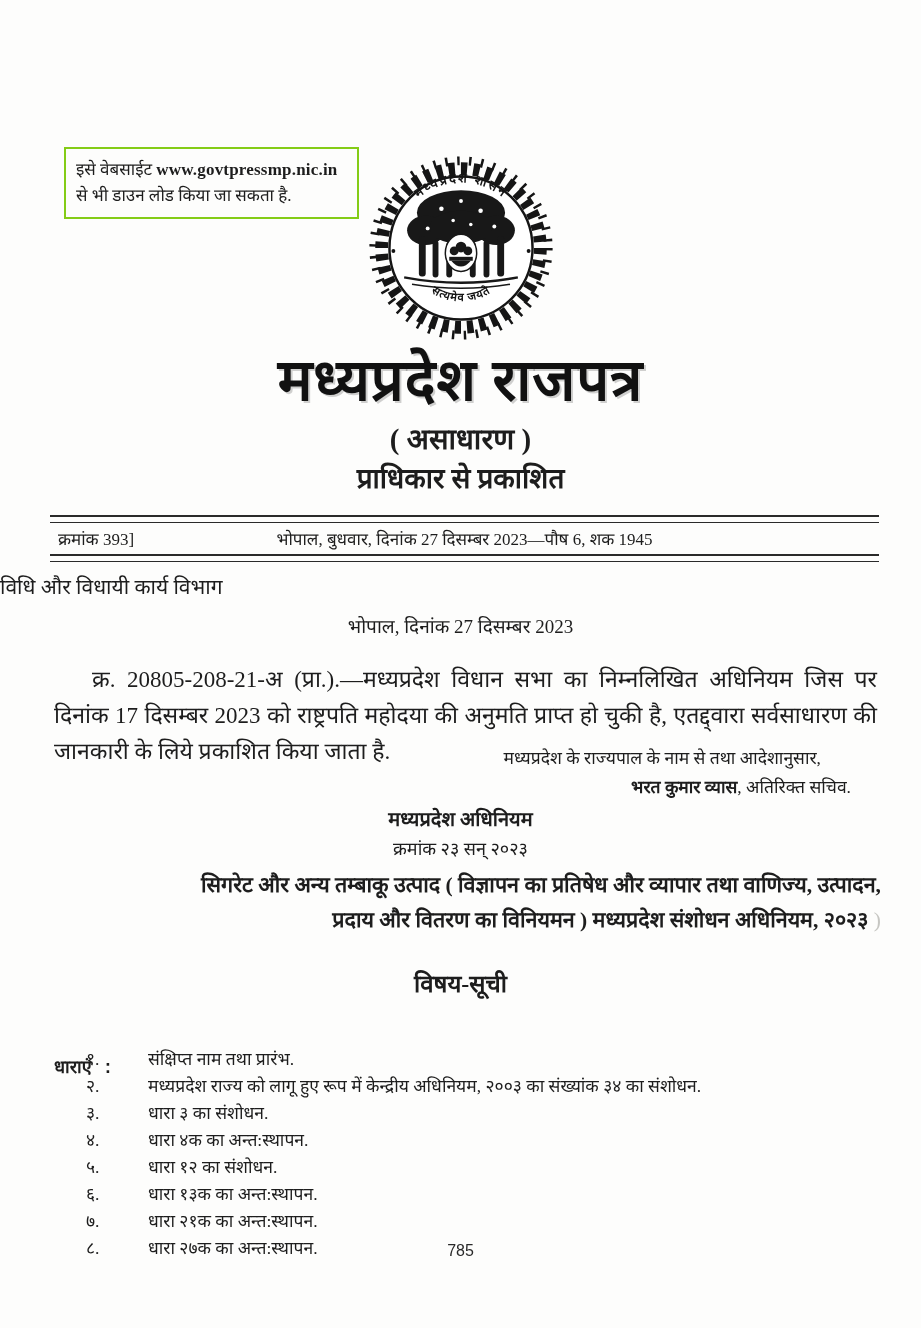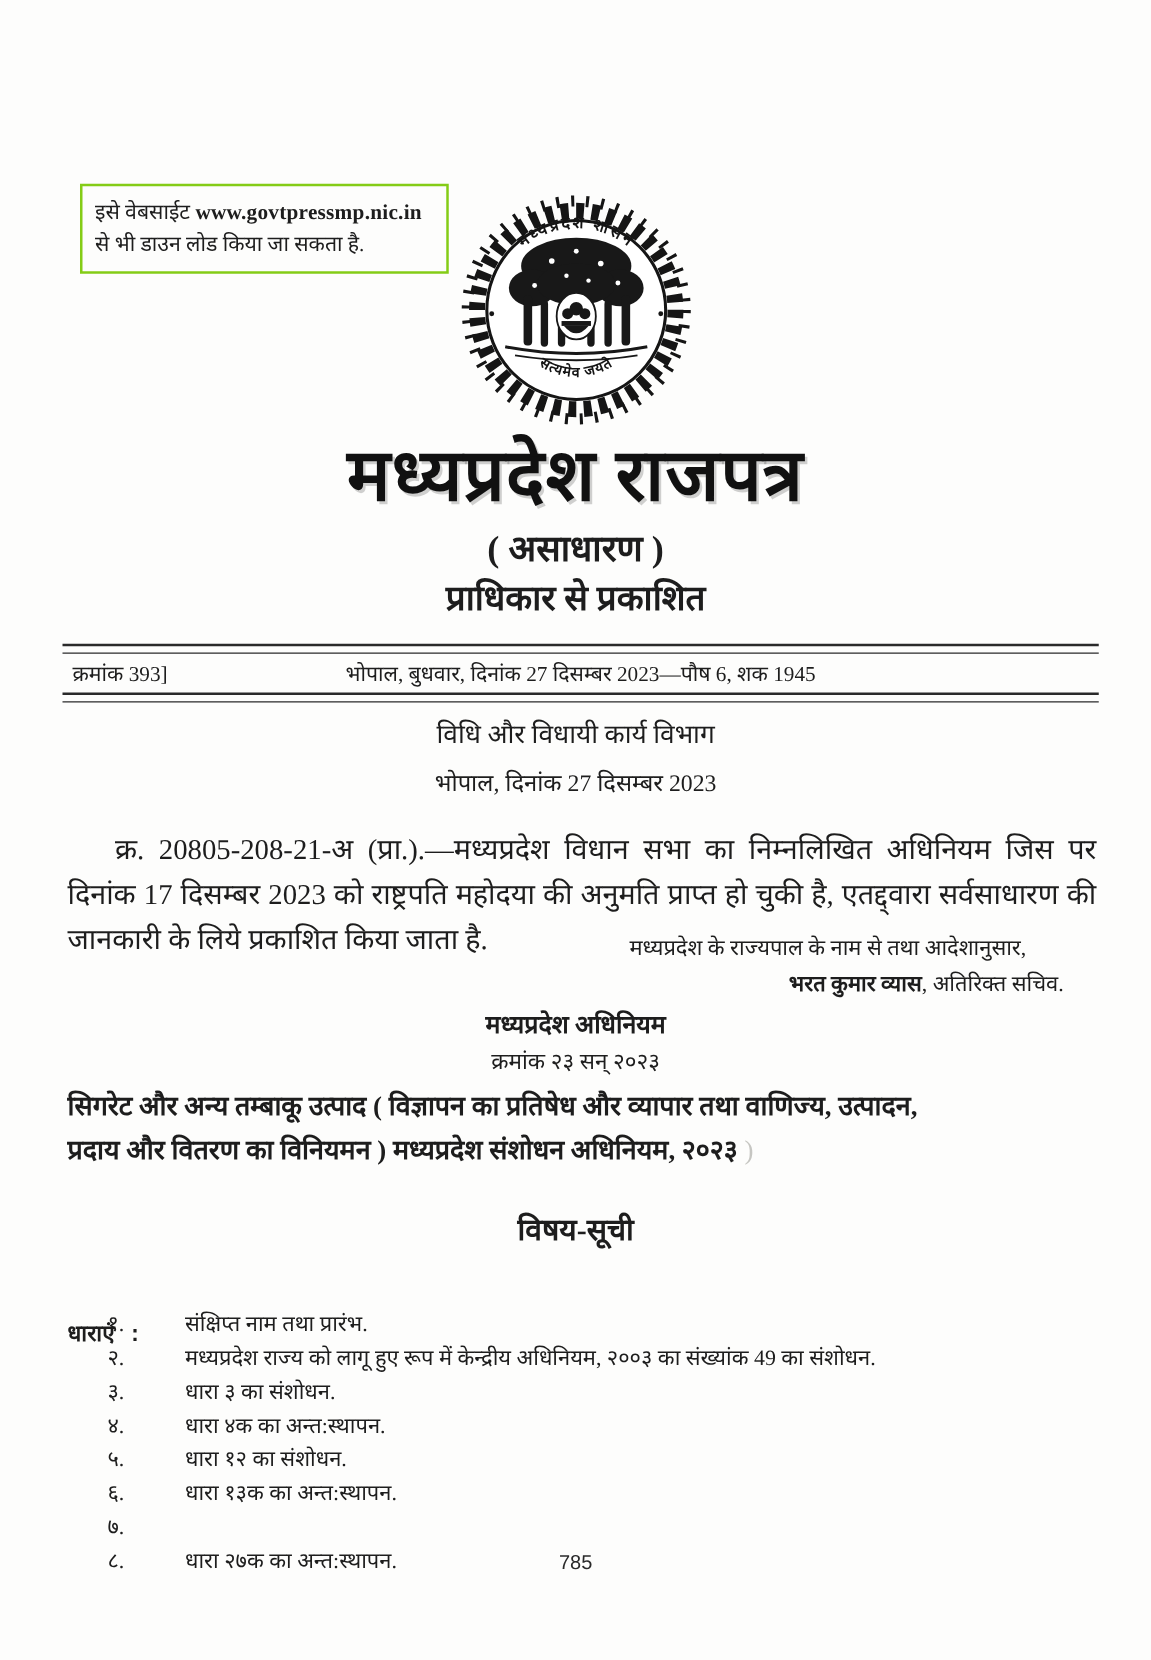--- a/index.html
+++ b/index.html
@@ -37,38 +37,38 @@
   .gazette-type { top:418px; left:0; right:0; text-align:center; font-size:29px; font-weight:bold; }
   .authority-line { top:458px; left:0; right:0; text-align:center; font-size:28px; font-weight:bold; }
 
   
   .double-rule { left:50px; right:42px; height:5px; border-top:2px solid #2a2a2a; border-bottom:1.5px solid #2a2a2a; }
   .rule-top { top:515px; }
   .rule-bottom { top:554px; }
   .issue-line { top:527px; left:50px; right:42px; font-size:17px; text-align:center; }
   .issue-number { position:absolute; left:8px; top:0;text-align:center; }
 
-  .department-name { top:572px; left:0; right:0; text-align:center; font-size:21px; }
+  .department-name { top:572px; left:0; right:0; text-align:left; font-size:21px; }
   .place-date { top:613px; left:0; right:0; text-align:center; font-size:19px; }
 
   .notification {
     top:662px; left:54px; right:44px; margin:0;
     font-size:23px; line-height:1.56;
     text-align:justify; text-indent:38px;
   }
 
   .sig-order { top:745px; left:300px; right:100px; text-align:right; font-size:17.5px; }
   .sig-name  { top:774px; left:300px; right:70px;  text-align:right; font-size:17.5px; }
   .sig-name b { font-weight:bold; }
 
   .act-heading { top:805px; left:0; right:0; text-align:center; font-size:20px; font-weight:bold; }
   .act-number  { top:836px; left:0; right:0; text-align:center; font-size:18px; }
 
   .act-title {
-    top:868px; left:54px; right:40px; text-align:left;
+    top:868px; left:54px; right:40px; text-align:right;
     font-size:21.5px; font-weight:bold; line-height:35px;
   }
   .act-title .faded { color:#c6c6c2; font-weight:normal; }
 
   .toc-heading { top:966px; left:0; right:0; text-align:center; font-size:24px; font-weight:bold; }
   .sections-label { top:1054px; left:54px; font-size:18px; font-weight:bold;font-family:Liberation Mono, monospace; }
 
   .toc { top:1046px; left:54px; right:44px; font-size:17.5px; }
   .toc-row { display:flex; line-height:27px; }
   .toc-num { width:62px; padding-left:32px; box-sizing:content-box; flex:0 0 auto; }
@@ -167,40 +167,41 @@
   <div class="abs toc-heading">विषय-सूची</div>
   <div class="abs sections-label">धाराएं :</div>
 
   <div class="abs toc">
     <div class="toc-row">
         <span class="toc-num">१.</span>
         <span class="toc-text">संक्षिप्त नाम तथा प्रारंभ.</span>
       </div>
     <div class="toc-row">
         <span class="toc-num">२.</span>
-        <span class="toc-text">मध्यप्रदेश राज्य को लागू हुए रूप में केन्द्रीय अधिनियम, २००३ का संख्यांक 49 का संशोधन.</span>
+        <span class="toc-text">मध्यप्रदेश राज्य को लागू हुए रूप में केन्द्रीय अधिनियम, २००३ का संख्यांक ३४ का संशोधन.</span>
       </div>
     <div class="toc-row">
         <span class="toc-num">३.</span>
         <span class="toc-text">धारा ३ का संशोधन.</span>
       </div>
     <div class="toc-row">
         <span class="toc-num">४.</span>
         <span class="toc-text">धारा ४क का अन्त:स्थापन.</span>
       </div>
     <div class="toc-row">
         <span class="toc-num">५.</span>
         <span class="toc-text">धारा १२ का संशोधन.</span>
       </div>
     <div class="toc-row">
         <span class="toc-num">६.</span>
         <span class="toc-text">धारा १३क का अन्त:स्थापन.</span>
       </div>
     <div class="toc-row">
         <span class="toc-num">७.</span>
+        <span class="toc-text">धारा २१क का अन्त:स्थापन.</span>
       </div>
     <div class="toc-row">
         <span class="toc-num">८.</span>
         <span class="toc-text">धारा २७क का अन्त:स्थापन.</span>
       </div>
   </div>
 
   <div class="abs page-number">785</div>
 
 </div>

